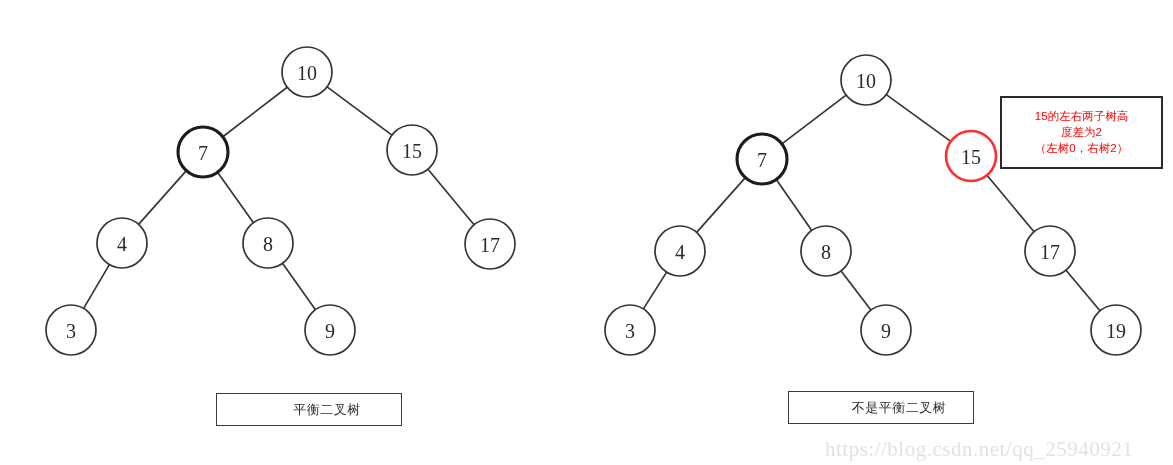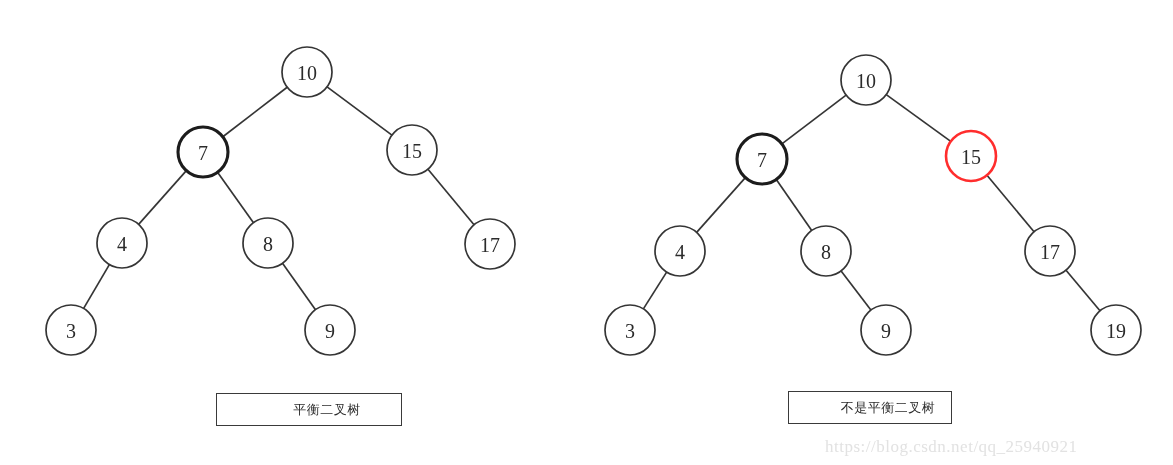--- a/index.html
+++ b/index.html
@@ -78,21 +78,21 @@
     align-items: center;
     justify-content: center;
   }
   .annotation-line {
     white-space: nowrap;
   }
   .watermark {
     position: absolute;
     color: #e2e2e2;
     font-family: "Liberation Serif", "DejaVu Serif", serif;
-    font-size: 17px;
+    font-size: 21px;
     letter-spacing: 0.5px;
     white-space: nowrap;
     user-select: none;
   }
 </style>
 </head>
 <body>
 
 <div id="canvas">
 
@@ -183,20 +183,25 @@
           <circle cx="1116" cy="330" r="25" class="node-circle"></circle>
           <text x="1116" y="331" class="node-label">19</text>
         </g>
       </g>
   </svg>
 
   <div class="caption-box" id="caption-left" style="left: 216px; top: 393px; width: 186px; height: 33px;">
     <span>平衡二叉树</span>
   </div>
 
-  <div class="caption-box" id="caption-right" style="left: 788px; top: 391px; width: 164px; height: 33px;">
+  <div class="caption-box" id="caption-right" style="left: 788px; top: 391px; width: 186px; height: 33px;">
     <span>不是平衡二叉树</span>
   </div>
 
+  <div class="annotation-box" id="annotation" style="left: 1000px; top: 96px; width: 163px; height: 73px;">
+    <span class="annotation-line">15的左右两子树高</span>
+    <span class="annotation-line">度差为2</span>
+    <span class="annotation-line">（左树0，右树2）</span>
+  </div>
 
   <div class="watermark" id="watermark" style="left: 825px; top: 437px;">https://blog.csdn.net/qq_25940921</div>
 
 </div>
 
 </body></html>

